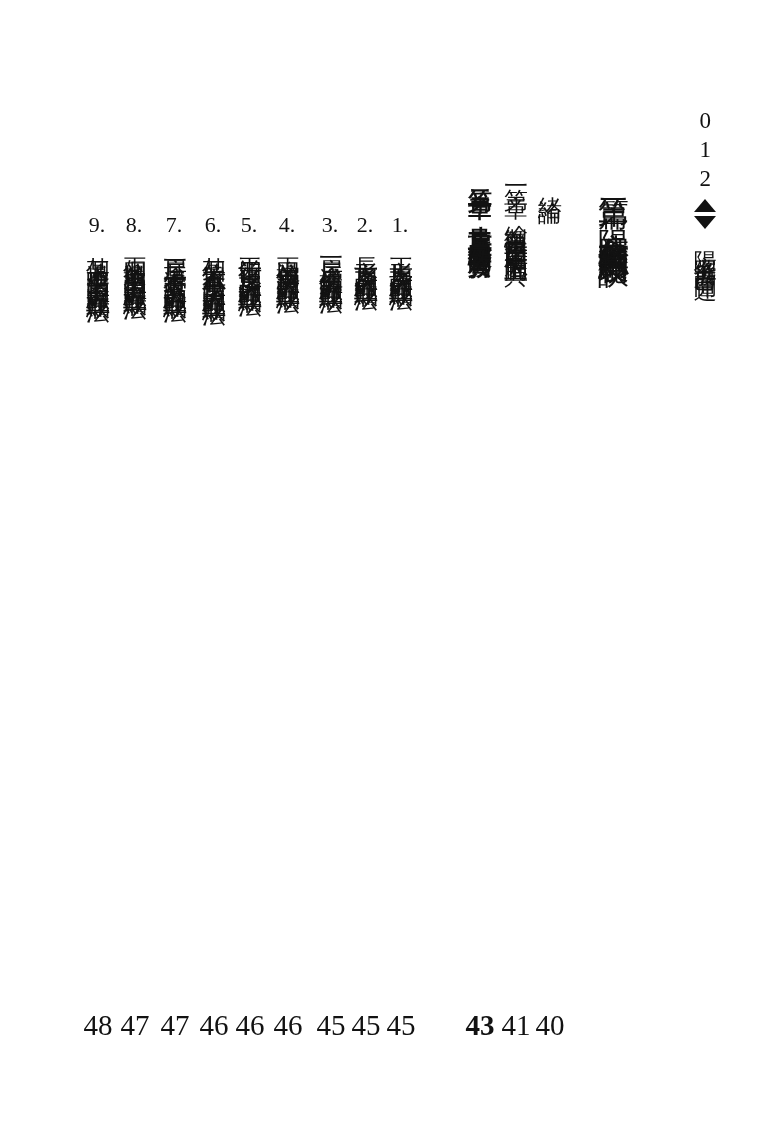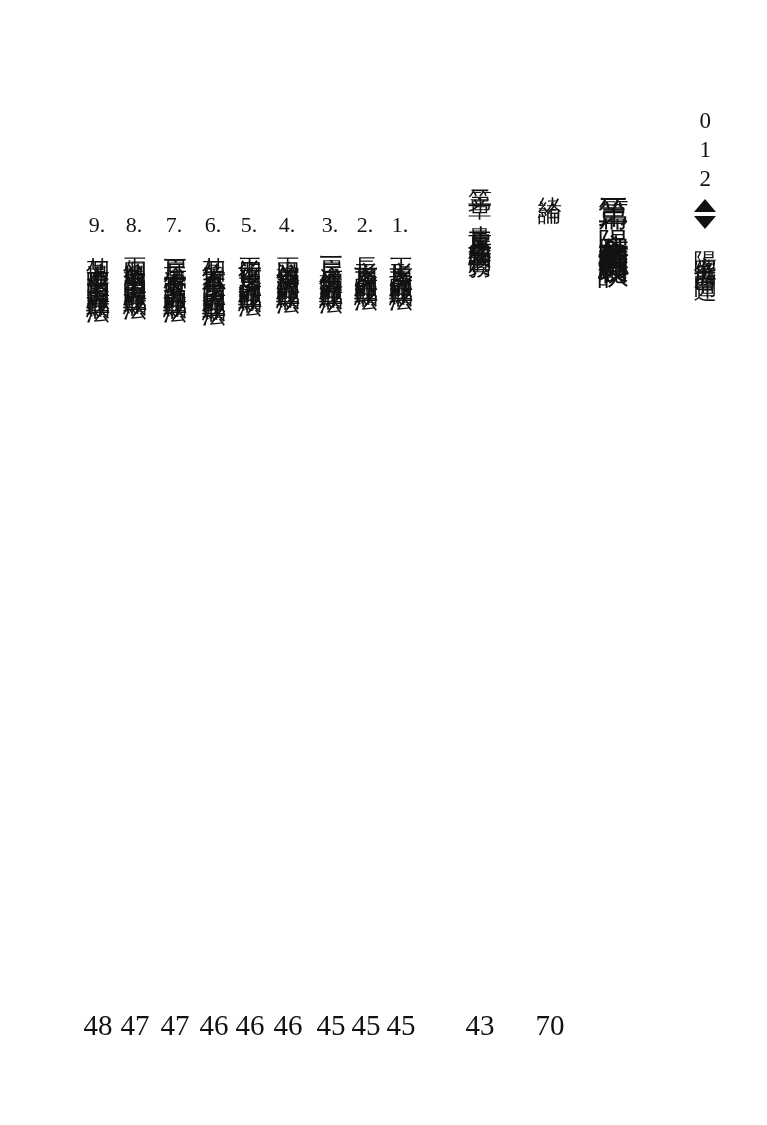--- a/index.html
+++ b/index.html
@@ -70,21 +70,21 @@
     position:absolute;
     left:0;right:0;bottom:0;
     writing-mode:horizontal-tb;
     text-align:center;
     font-size:29px;
     letter-spacing:0;
     line-height:1;
   }
   .e0{left:532px;top:170px;}
   .e1{left:498px;top:170px;}
-  .e2{left:462px;top:170px;}
+  .e2{left:462px;top:170px;font-weight:bold;}
   .e3{left:426px;top:170px;}
   .e4{left:383px;top:211px;}
   .e5{left:348px;top:211px;}
   .e6{left:313px;top:211px;}
   .e7{left:270px;top:211px;}
   .e8{left:232px;top:211px;}
   .e9{left:196px;top:211px;}
   .e10{left:157px;top:211px;}
   .e11{left:117px;top:211px;}
   .e12{left:80px;top:211px;}
@@ -100,23 +100,27 @@
           <polygon points="0,17 22,17 11,30"></polygon>
         </svg></span><span>陽宅催發自己開運</span>
   </div>
 
   <div class="vcol title-col">
     <span>第三篇</span><span class="after-gap">陽宅八方卦位佈局圖的繪製秘訣</span>
   </div>
 
   <div class="entry e0">
     <div class="vtext"><span>緒論</span></div>
-    <div class="pageno">70</div>
+    <div class="pageno">40</div>
   </div>
 
+  <div class="entry e1">
+    <div class="vtext"><span>第一章</span><span class="gapped">繪製自己房屋平面圖應備的工具</span></div>
+    <div class="pageno">41</div>
+  </div>
 
   <div class="entry e2">
     <div class="vtext"><span>第二章</span><span class="gapped">丈量房屋尺寸繪圖的實務</span></div>
     <div class="pageno">43</div>
   </div>
 
 
   <div class="entry e4">
     <div class="vtext"><span class="no">1.</span><span>正方形房屋的立極點取法</span></div>
     <div class="pageno">45</div>

